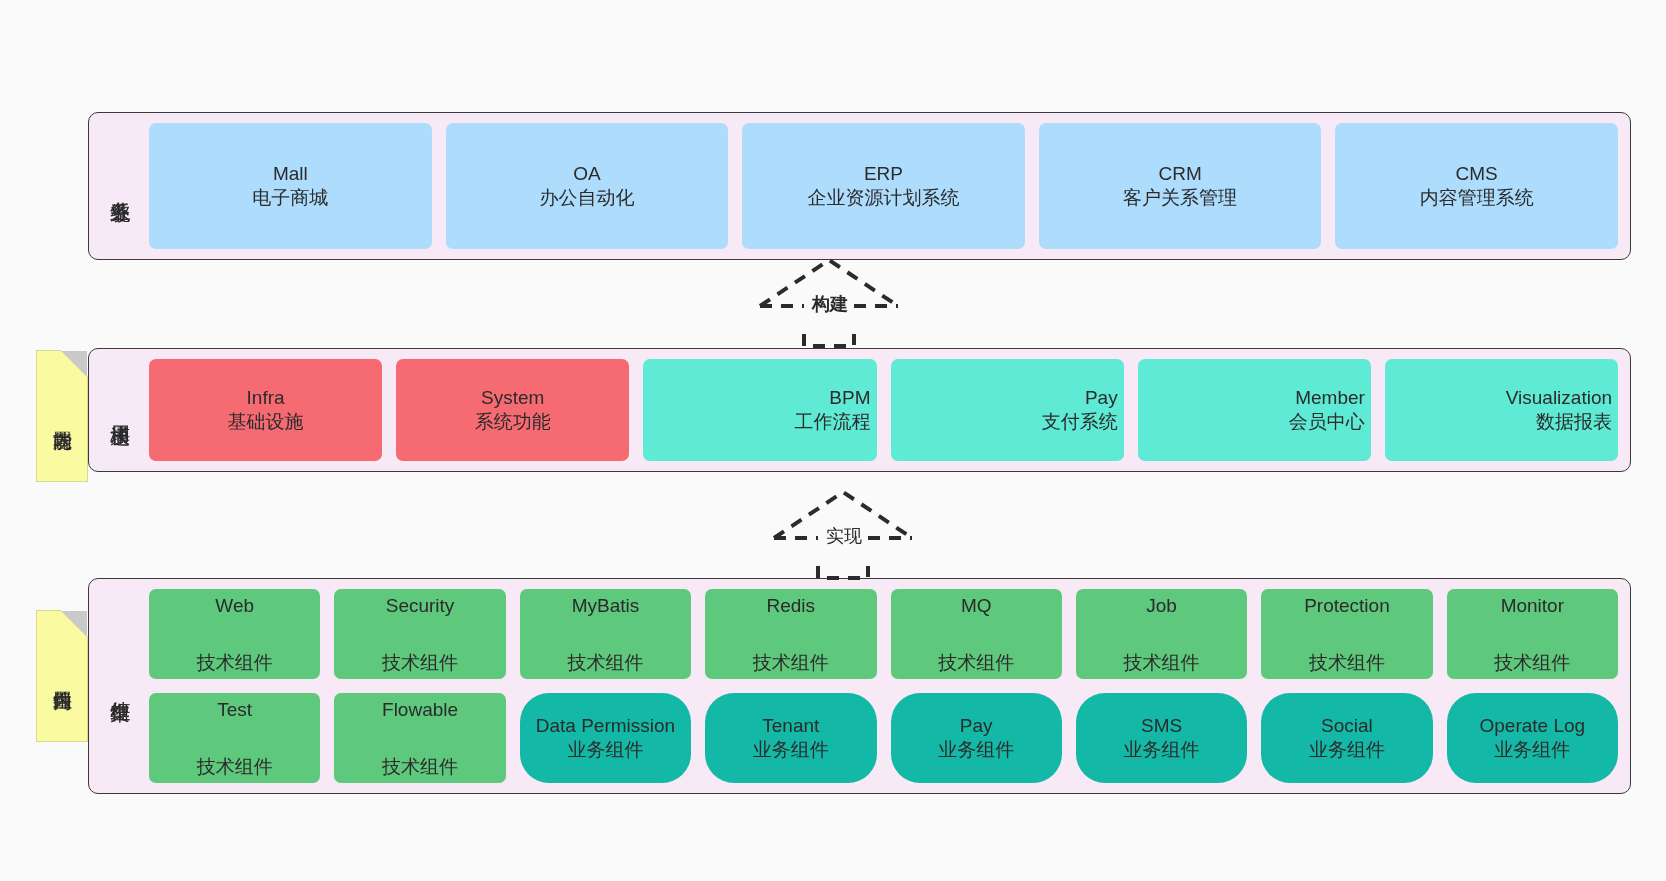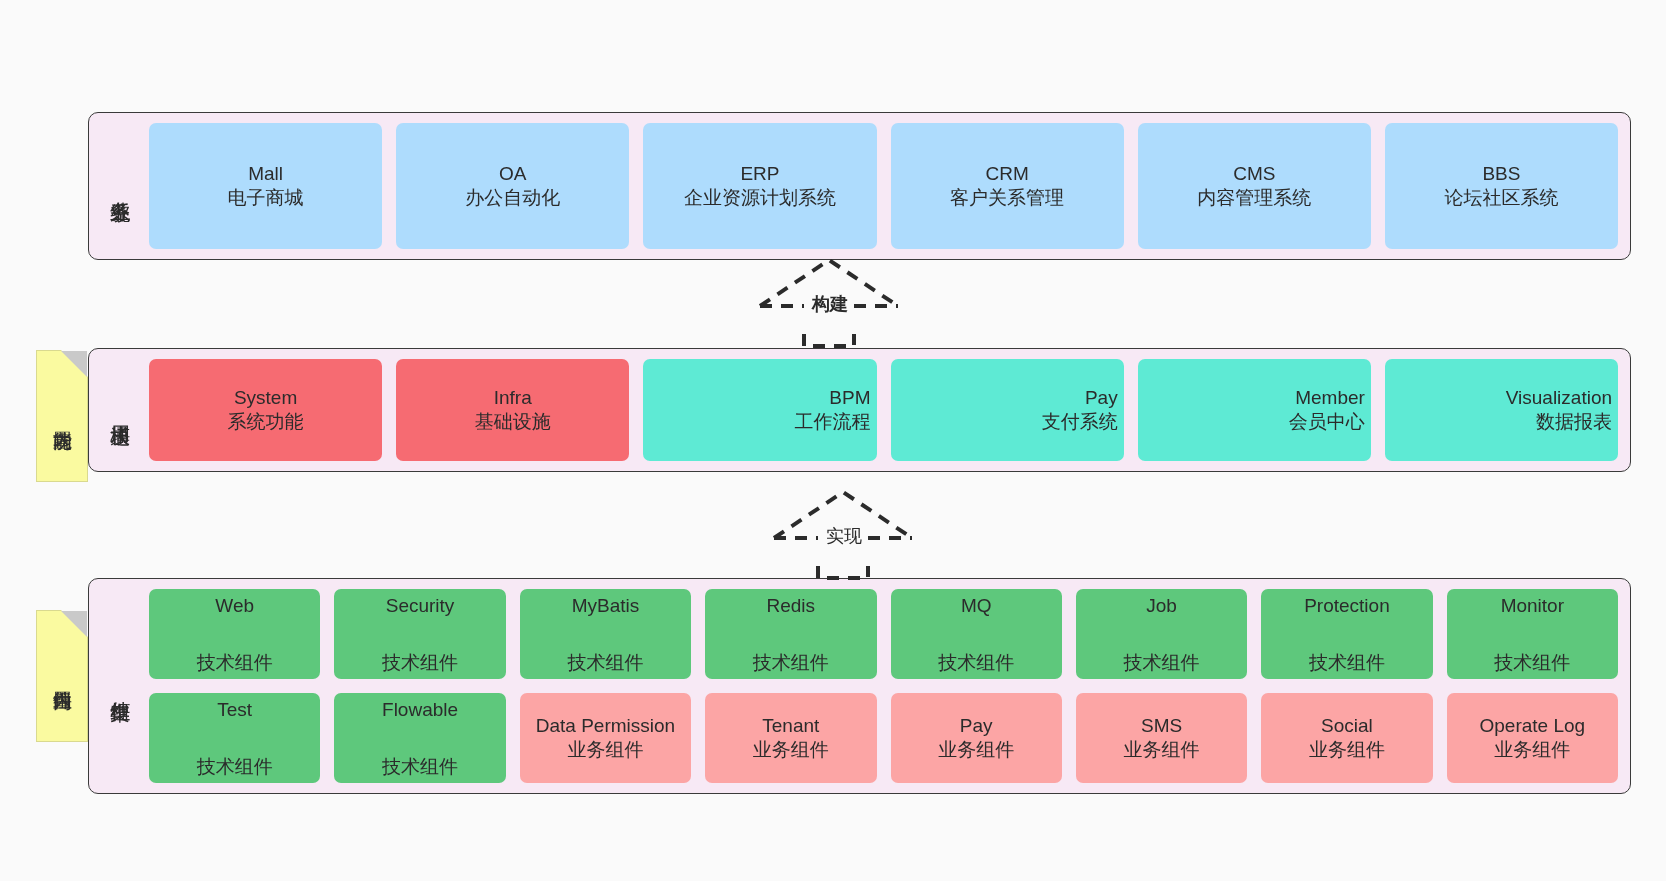--- a/index.html
+++ b/index.html
@@ -78,21 +78,21 @@
     box-sizing: border-box;
   }
   .cell .en { display: block; }
   .cell .cn { display: block; }
 
   
   .c-blue       { background: #aedcfd; }
   .c-red        { background: #f66b72; }
   .c-pink       { background: #5eead4; align-items: flex-end; }
   .c-green      { background: #5ec87c; gap: 33px; }
-  .c-lightgreen { background: #fca5a5; }
+  .c-lightgreen { background: #14b8a6; border-radius: 29px; }
 
   
   .note {
     position: absolute;
     box-sizing: border-box;
     background: #fafaa0;
     border: 1px solid #d9d98f;
     display: flex;
     align-items: center;
     justify-content: center;
@@ -159,50 +159,46 @@
           <span class="cn">企业资源计划系统</span>
         </div>
         <div class="cell c-blue">
           <span class="en">CRM</span>
           <span class="cn">客户关系管理</span>
         </div>
         <div class="cell c-blue">
           <span class="en">CMS</span>
           <span class="cn">内容管理系统</span>
         </div>
-        <div class="cell c-blue">
-          <span class="en">BBS</span>
-          <span class="cn">论坛社区系统</span>
-        </div>
       </div>
     </div>
   </div>
 
   <svg class="gen-arrow" style="left:756px; top:258px; width:145px; height:90px;" viewBox="0 0 145 90" xmlns="http://www.w3.org/2000/svg">
     <path d="M 48 76 L 48 88 L 98 88 L 98 76" fill="none" stroke="#2b2b2b" stroke-width="4" stroke-dasharray="12 9"></path>
     <path d="M 4 48 L 73 2 L 142 48" fill="none" stroke="#2b2b2b" stroke-width="4" stroke-dasharray="12 9" stroke-linejoin="miter"></path>
     <path d="M 4 48 L 48 48 M 98 48 L 142 48" fill="none" stroke="#2b2b2b" stroke-width="4" stroke-dasharray="12 9"></path>
   </svg>
   <div class="gen-label" style="left:812px; top:292px;font-weight:bold;">构建</div>
 
   <div class="note" style="left:36px; top:350px; width:52px; height:132px;">
     <span>内置功能</span>
   </div>
 
   <div class="layer" id="layer-common" style="left:88px; top:348px; width:1543px; height:124px;">
     <div class="layer-title">通用模块</div>
     <div class="layer-body">
       <div class="row">
         <div class="cell c-red">
+          <span class="en">Infra</span>
+          <span class="cn">基础设施</span>
+        </div>
+        <div class="cell c-red">
           <span class="en">System</span>
           <span class="cn">系统功能</span>
-        </div>
-        <div class="cell c-red">
-          <span class="en">Infra</span>
-          <span class="cn">基础设施</span>
         </div>
         <div class="cell c-pink">
           <span class="en">BPM</span>
           <span class="cn">工作流程</span>
         </div>
         <div class="cell c-pink">
           <span class="en">Pay</span>
           <span class="cn">支付系统</span>
         </div>
         <div class="cell c-pink">

